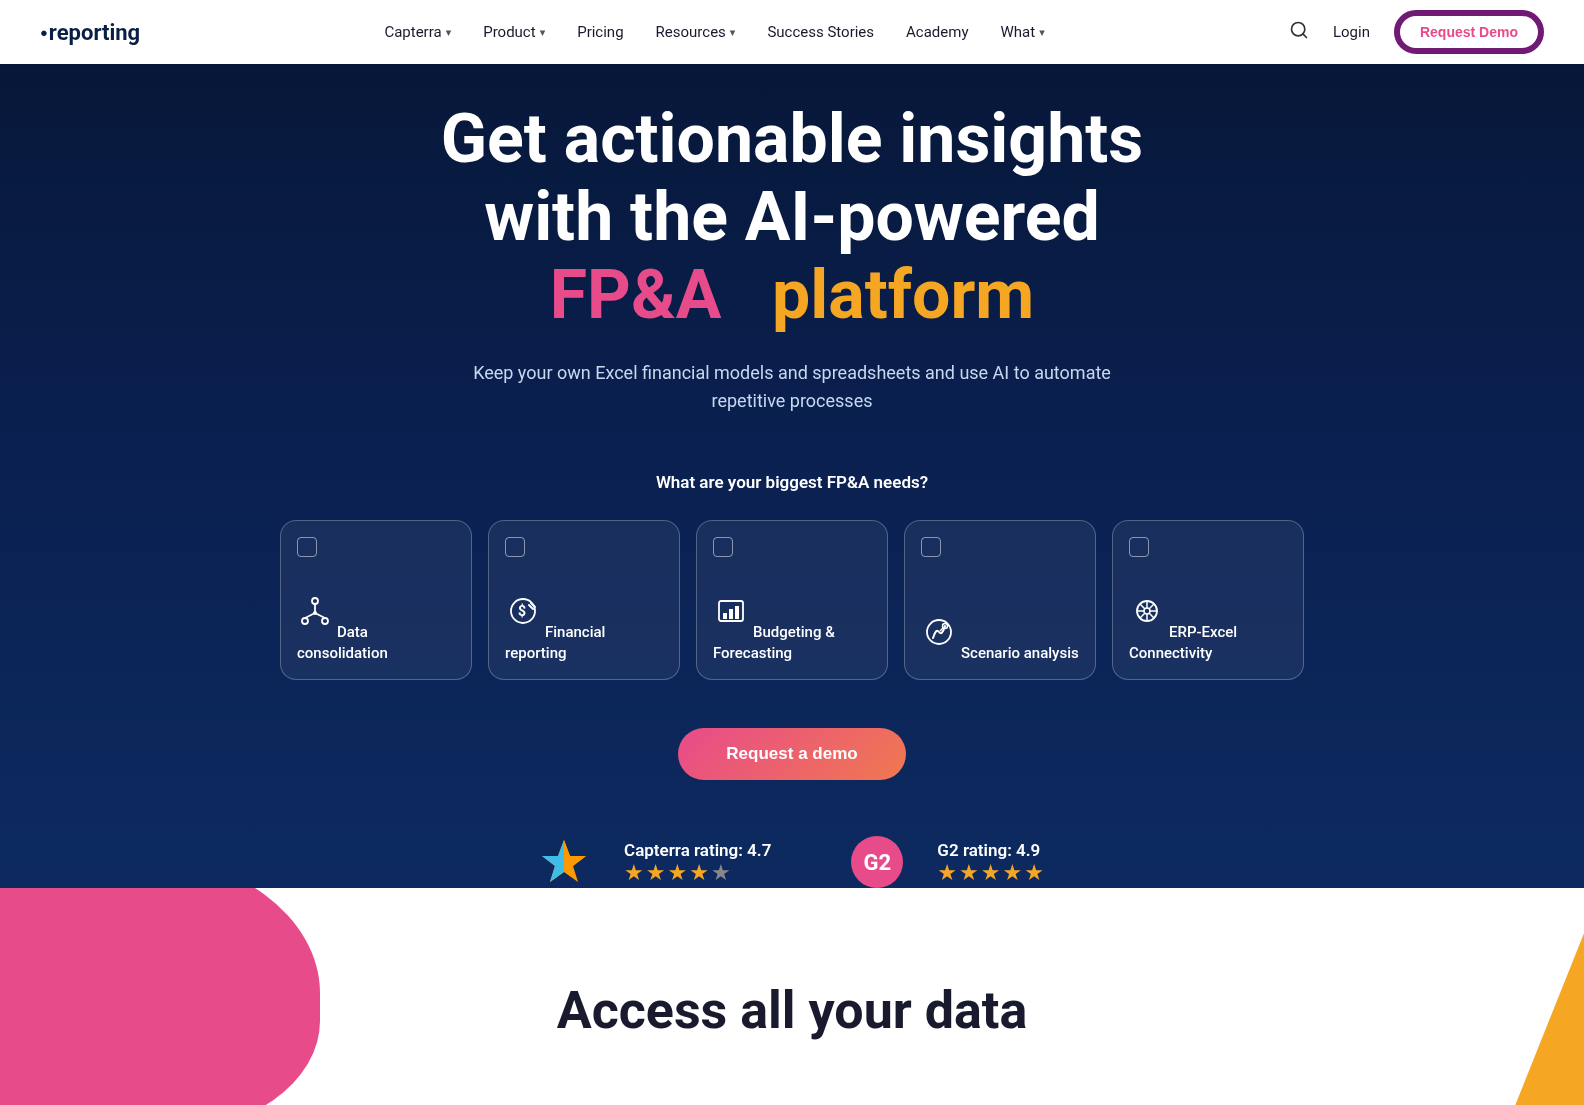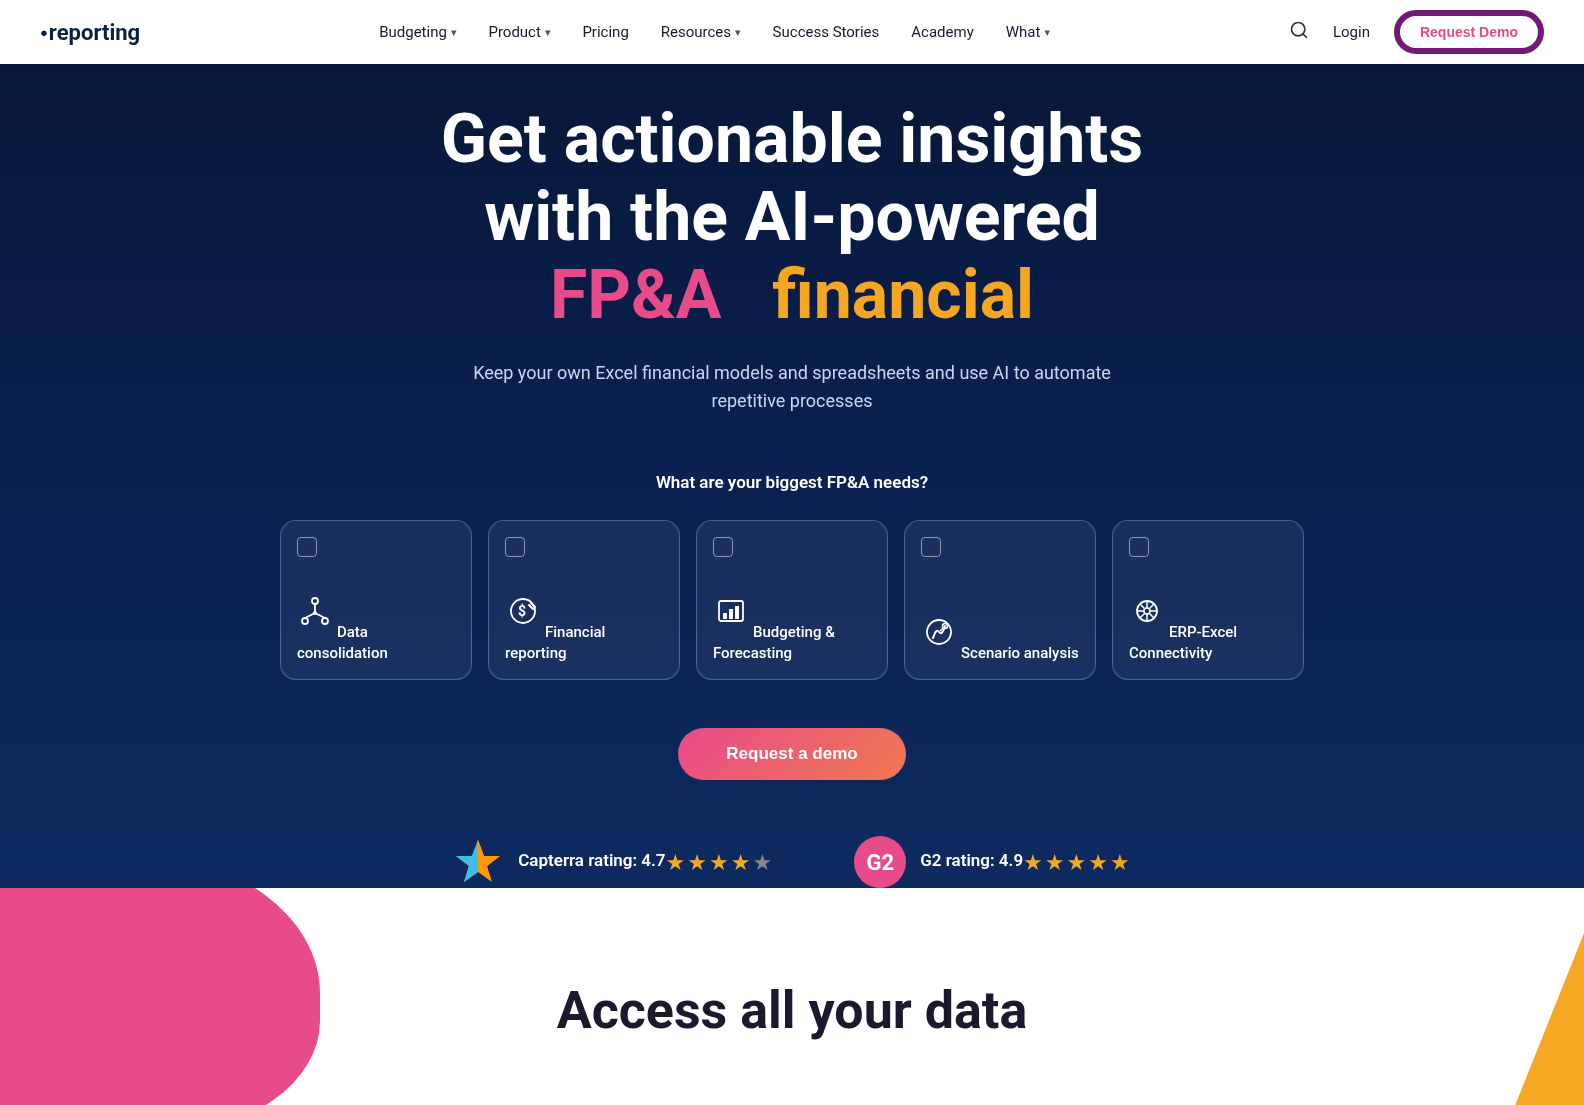--- a/index.html
+++ b/index.html
@@ -102,21 +102,21 @@
     .rating-item { display: flex; align-items: center; gap: 14px; }
     .rating-logo {
       width: 52px; height: 52px; border-radius: 50%;
       display: flex; align-items: center; justify-content: center;
       font-weight: 900; font-size: 20px;
     }
     .rating-logo-capterra {
       background: transparent;
     }
     .rating-logo-g2 { background: #e84b8a; color: #fff; font-size: 22px; font-weight: 700; }
-    .rating-text { display: flex; flex-direction: row; }
+    .rating-text { display: flex; flex-direction: column; margin-left: 20px; }
     .rating-name { color: #fff; font-size: 17px; font-weight: 600; }
     .stars { color: #f5a623; font-size: 22px; letter-spacing: 2px; }
 
     
     .lower-section {
       background: #fff;
       min-height: 245px;
       display: flex; align-items: center; justify-content: center;
       position: relative; overflow: hidden;
     }
@@ -144,21 +144,21 @@
 </head>
 <body>
 
 <nav class="navbar">
   <a class="nav-logo" href="#">
     <span style="color:#0a1f44; font-size:13px; margin-right:-1px;">●</span>
     <span>reporting</span>
   </a>
   <div class="nav-links">
     <a class="nav-link">
-      <span>Budgeting</span>
+      <span>Capterra</span>
       <span class="chevron">▾</span>
     </a>
     <a class="nav-link">
       <span>Product</span>
       <span class="chevron">▾</span>
     </a>
     <a class="nav-link">
       <span>Pricing</span>
     </a>
     <a class="nav-link">
@@ -191,21 +191,21 @@
     </button>
   </div>
 </nav>
 
 <section class="hero">
   <h1 class="hero-title">
     <span>Get actionable insights</span><br>
     <span>with the AI-powered</span><br>
     <span class="highlight-pink">FP&amp;A</span>
     <span>&nbsp;</span>
-    <span class="highlight-orange">financial</span>
+    <span class="highlight-orange">platform</span>
   </h1>
   <p class="hero-subtitle">
     <span>Keep your own Excel financial models and spreadsheets and use AI to automate repetitive processes</span>
   </p>
 
   <p class="fpanda-question">
     <span>What are your biggest FP&amp;A needs?</span>
   </p>
 
   <div class="cards-row">

